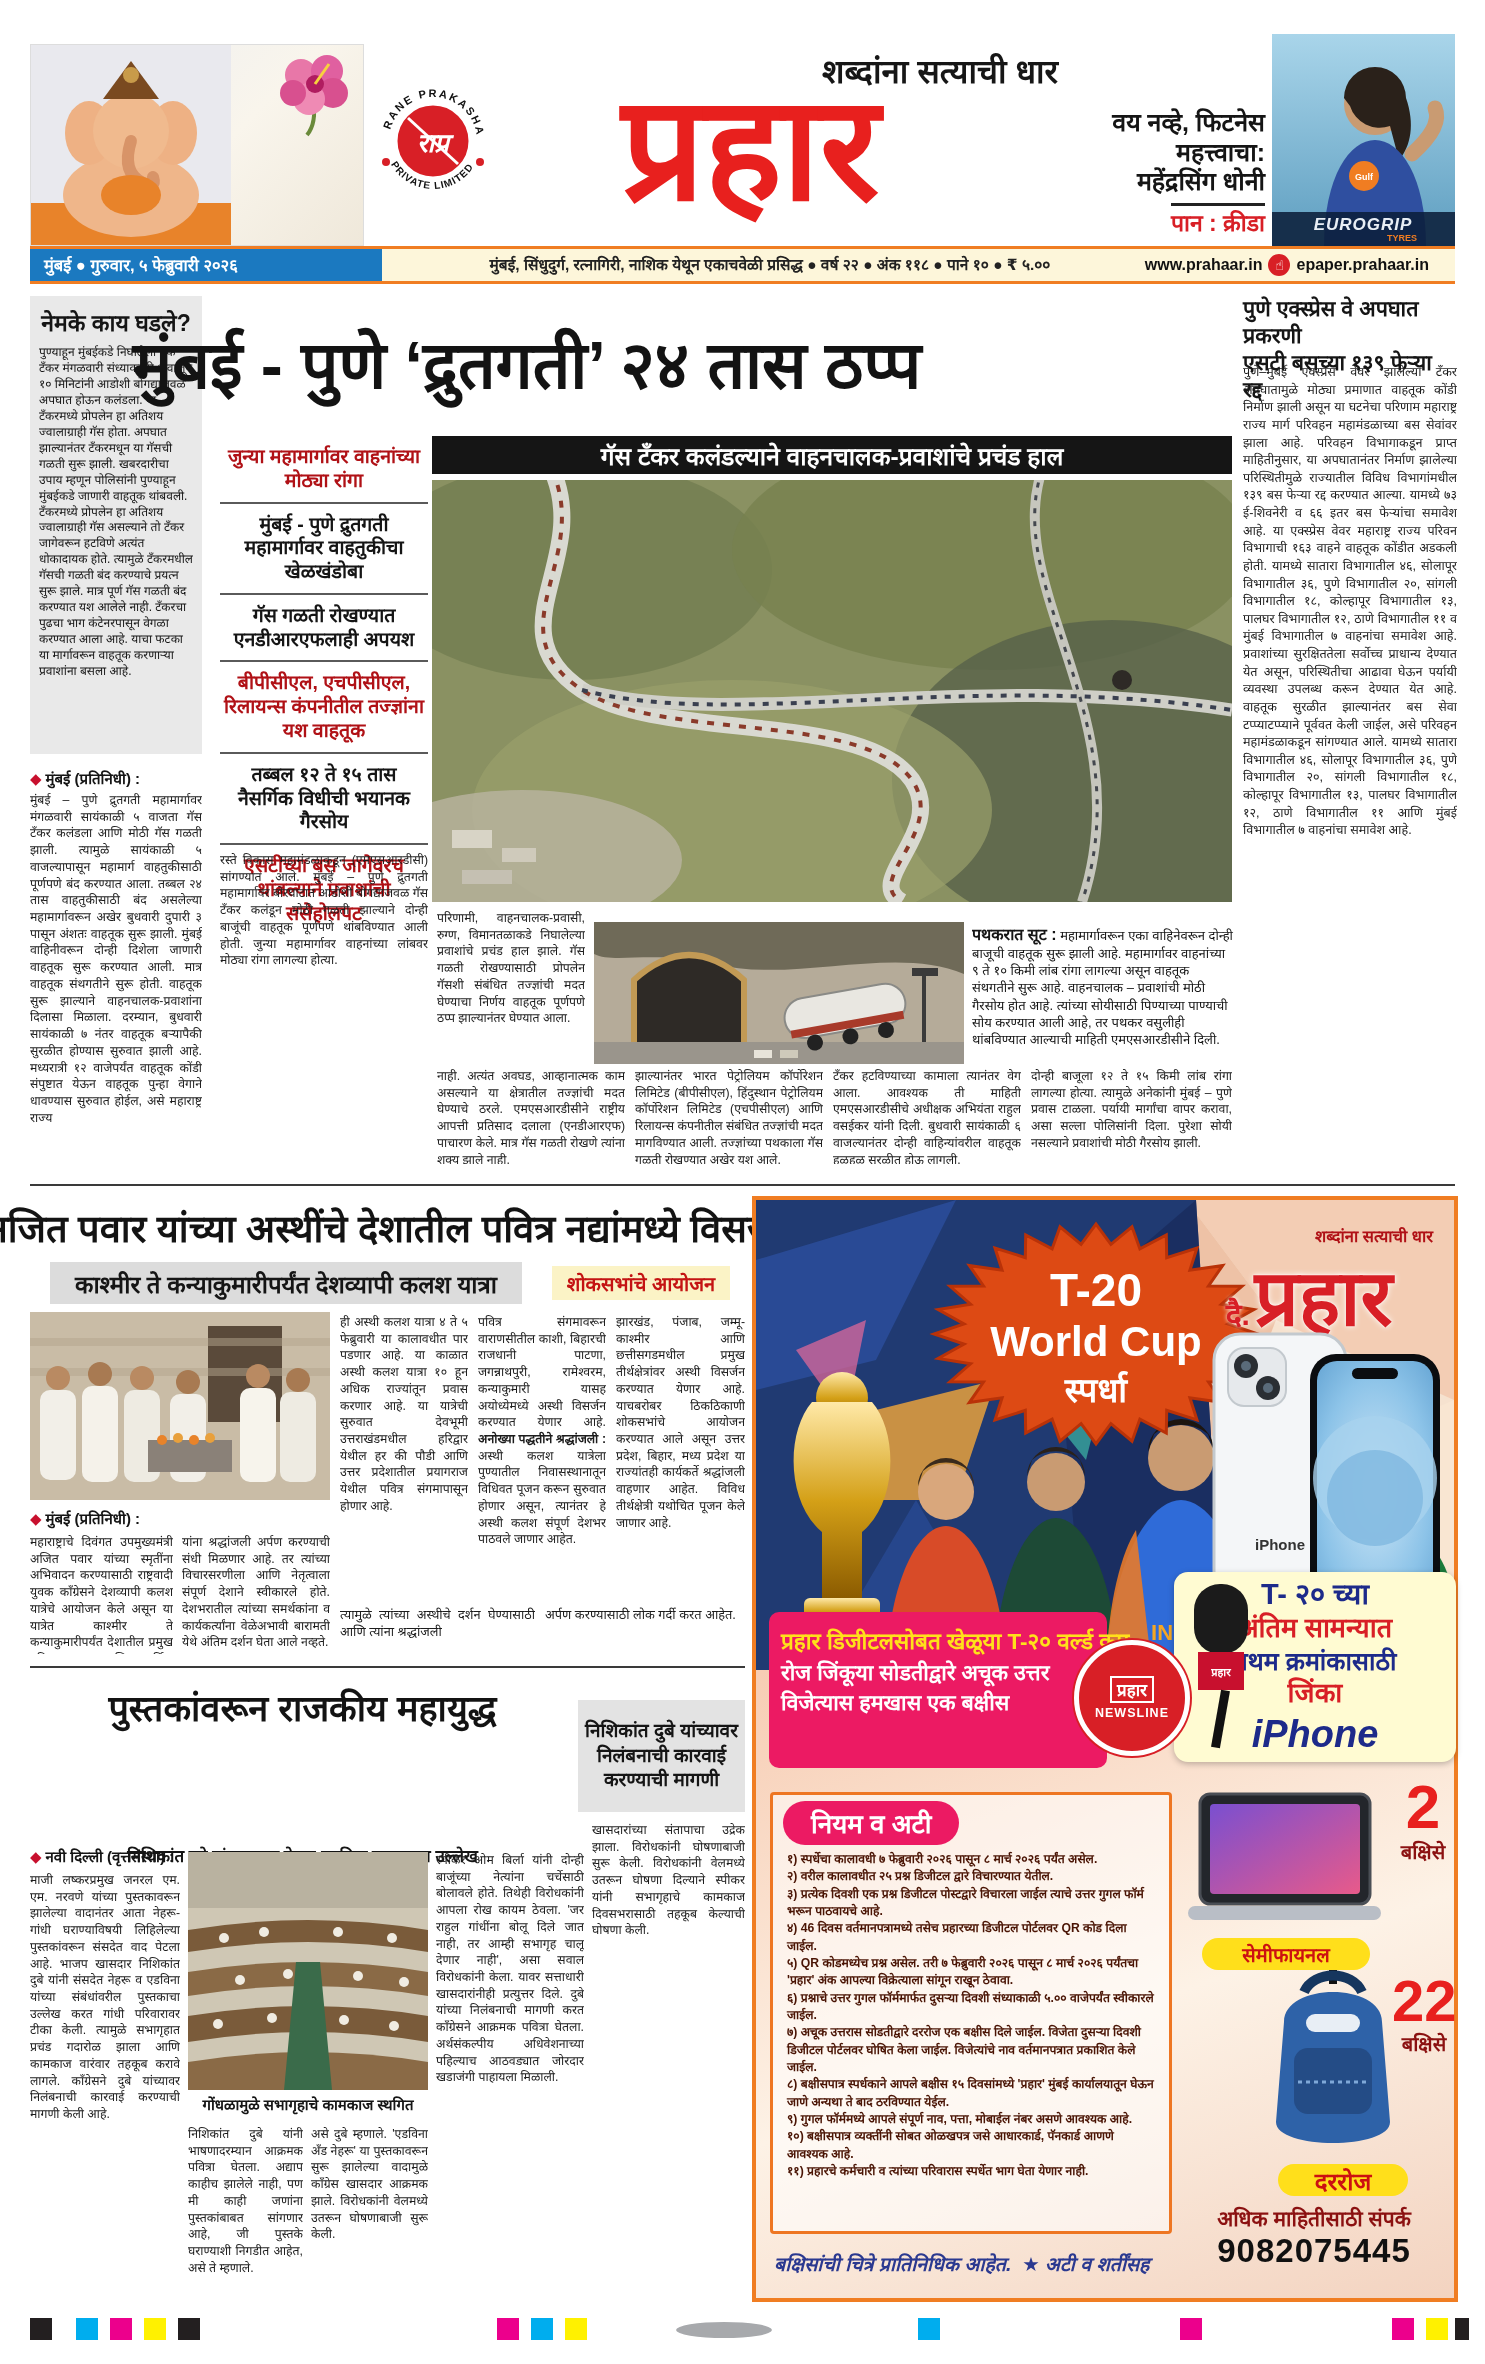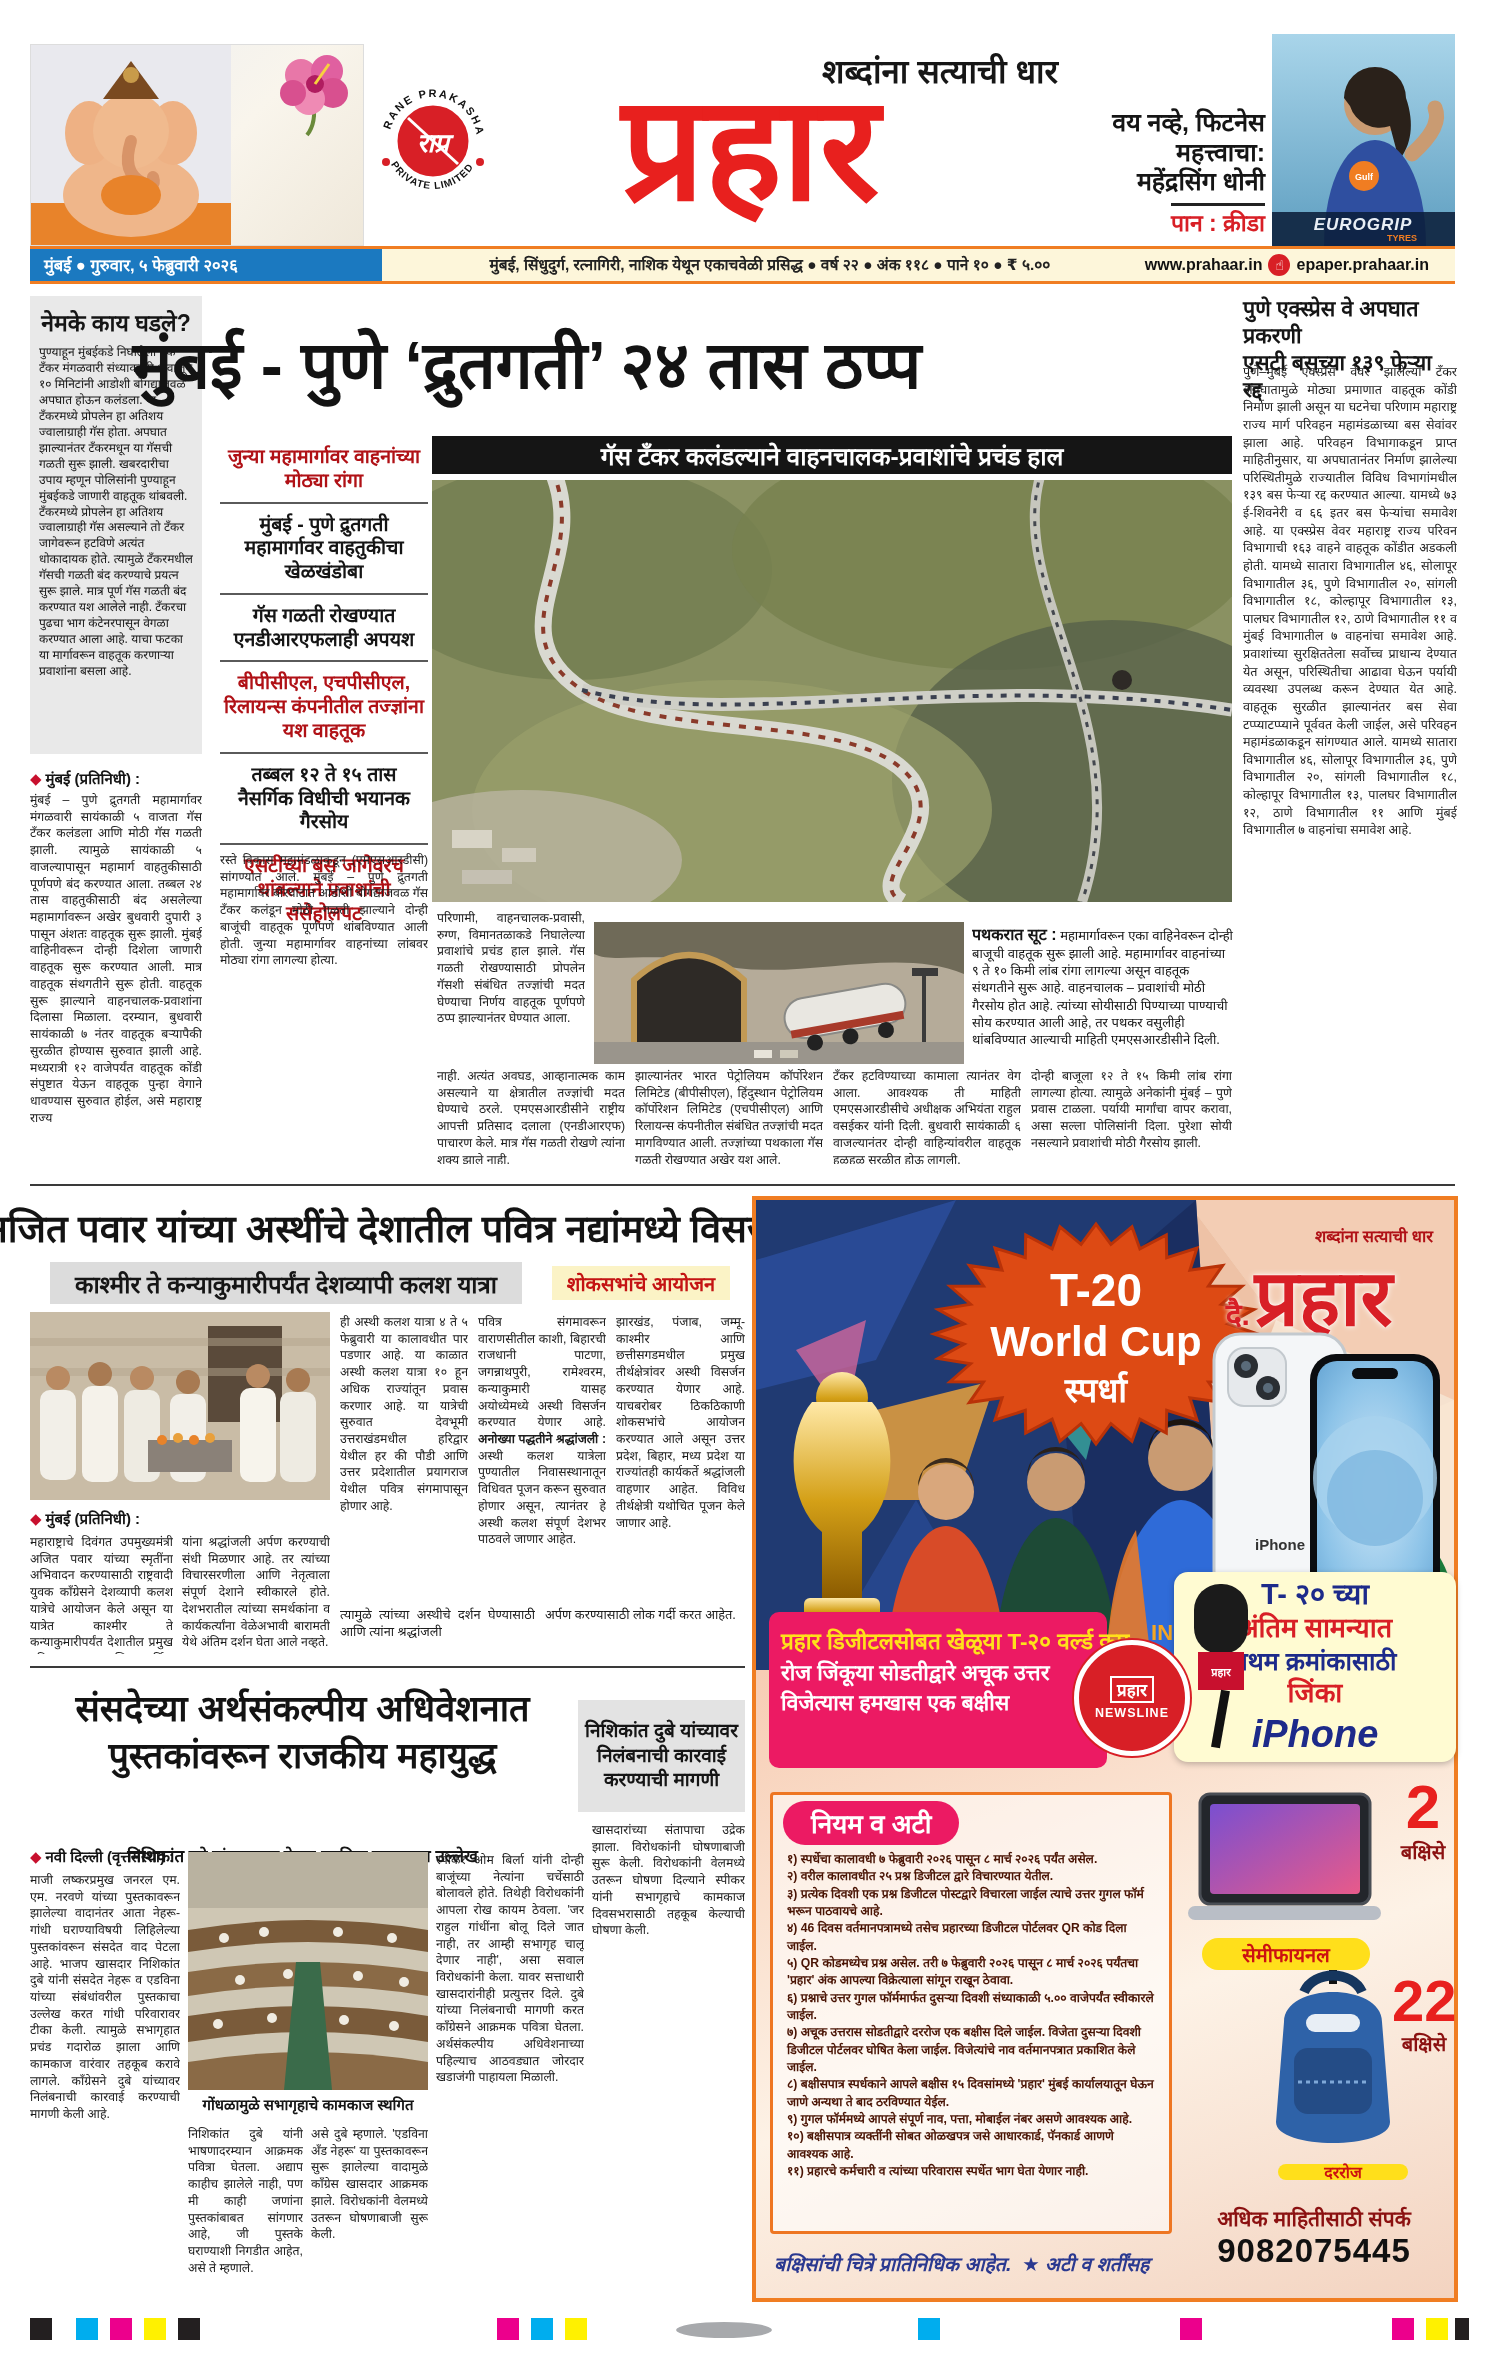--- a/index.html
+++ b/index.html
@@ -222,21 +222,20 @@
     <span class="capb">अनोख्या पद्धतीने श्रद्धांजली :</span>
     <span>अस्थी कलश यात्रेला पुण्यातील निवासस्थानातून विधिवत पूजन करून सुरुवात होणार असून, त्यानंतर हे अस्थी कलश संपूर्ण देशभर पाठवले जाणार आहेत.</span>
   </div>
   <div class="tx" style="left:616px;top:1314px;width:129px;height:282px;">झारखंड, पंजाब, जम्मू-काश्मीर आणि छत्तीसगडमधील प्रमुख तीर्थक्षेत्रांवर अस्थी विसर्जन करण्यात येणार आहे. याचबरोबर ठिकठिकाणी शोकसभांचे आयोजन करण्यात आले असून उत्तर प्रदेश, बिहार, मध्य प्रदेश या राज्यांतही कार्यकर्ते श्रद्धांजली वाहणार आहेत. विविध तीर्थक्षेत्री यथोचित पूजन केले जाणार आहे.</div>
   <div class="tx" style="left:340px;top:1606px;width:195px;height:46px;font-size:12.8px;">त्यामुळे त्यांच्या अस्थीचे दर्शन घेण्यासाठी आणि त्यांना श्रद्धांजली</div>
   <div class="tx" style="left:545px;top:1606px;width:200px;height:46px;font-size:12.8px;">अर्पण करण्यासाठी लोक गर्दी करत आहेत.</div>
 
   <div class="abs" style="left:30px;top:1666px;width:715px;height:2px;background:#3a3a3a;"></div>
 
   <div class="abs" style="left:40px;top:1686px;width:525px;text-align:center;font-size:36px;font-weight:900;line-height:1.3;color:#131313;">
-    <div>संसदेच्या अर्थसंकल्पीय अधिवेशनात</div>
     <div>पुस्तकांवरून राजकीय महायुद्ध</div>
   </div>
   <div class="abs" style="left:578px;top:1700px;width:167px;height:112px;background:#e3e3e3;display:flex;align-items:center;justify-content:center;text-align:center;font-size:19px;font-weight:800;padding:4px;box-sizing:border-box;line-height:1.3;">निशिकांत दुबे यांच्यावर निलंबनाची कारवाई करण्याची मागणी</div>
   <div class="abs" style="left:40px;top:1844px;width:525px;text-align:center;font-size:17px;font-weight:800;">निशिकांत दुबे यांच्याकडून नेहरू-एडविना पुस्तकाचा उल्लेख</div>
   <div class="byline" style="left:30px;top:1846px;">
     <span class="dia">◆</span><span>नवी दिल्ली (वृत्तसंस्था) :</span>
   </div>
 
   <div class="tx" style="left:30px;top:1872px;width:150px;height:430px;">माजी लष्करप्रमुख जनरल एम. एम. नरवणे यांच्या पुस्तकावरून झालेल्या वादानंतर आता नेहरू-गांधी घराण्याविषयी लिहिलेल्या पुस्तकांवरून संसदेत वाद पेटला आहे. भाजप खासदार निशिकांत दुबे यांनी संसदेत नेहरू व एडविना यांच्या संबंधांवरील पुस्तकाचा उल्लेख करत गांधी परिवारावर टीका केली. त्यामुळे सभागृहात प्रचंड गदारोळ झाला आणि कामकाज वारंवार तहकूब करावे लागले. काँग्रेसने दुबे यांच्यावर निलंबनाची कारवाई करण्याची मागणी केली आहे.</div>
 
@@ -432,21 +431,21 @@
       <path d="M50,30 C60,8 98,8 108,30" stroke="#16365e" stroke-width="10" fill="none"></path>
       <path d="M30,60 C30,20 128,20 128,60 L136,160 C136,188 22,188 22,160 Z" fill="#2e62a8"></path>
       <rect x="52" y="52" width="54" height="18" rx="9" fill="#e8eef5"></rect>
       <rect x="40" y="86" width="78" height="66" rx="14" fill="#244c86"></rect>
       <path d="M44,120 H114" stroke="#7fa8d8" stroke-width="3" stroke-dasharray="4 4"></path>
     </svg>
     <div class="abs" style="left:636px;top:772px;width:64px;text-align:center;">
       <div style="color:#e8201e;font-size:58px;font-weight:900;line-height:1;">22</div>
       <div style="color:#8b1111;font-size:20px;font-weight:900;">बक्षिसे</div>
     </div>
-    <div class="pill abs" style="left:522px;top:964px;width:130px;height:16px;font-size:16px;">दररोज</div>
+    <div class="pill abs" style="left:522px;top:964px;width:130px;height:32px;font-size:24px;">दररोज</div>
 
     <div class="abs" style="left:418px;top:1004px;width:280px;text-align:center;">
       <div style="color:#8b1111;font-size:21px;font-weight:900;">अधिक माहितीसाठी संपर्क</div>
       <div style="color:#111;font-size:33px;font-weight:900;letter-spacing:1px;">9082075445</div>
     </div>
 
     <div class="abs" style="left:18px;top:1050px;width:398px;color:#2b3990;font-size:19.5px;font-weight:900;font-style:italic;white-space:nowrap;">
       <span>बक्षिसांची चित्रे प्रातिनिधिक आहेत.</span>&nbsp;&nbsp;<span>★ अटी व शर्तींसह</span>
     </div>
   </div>

